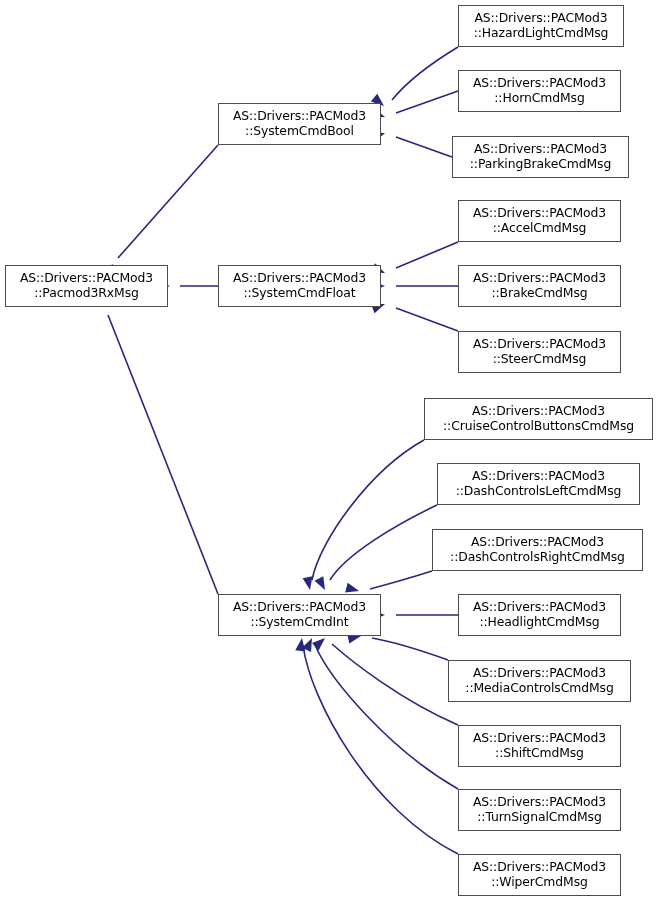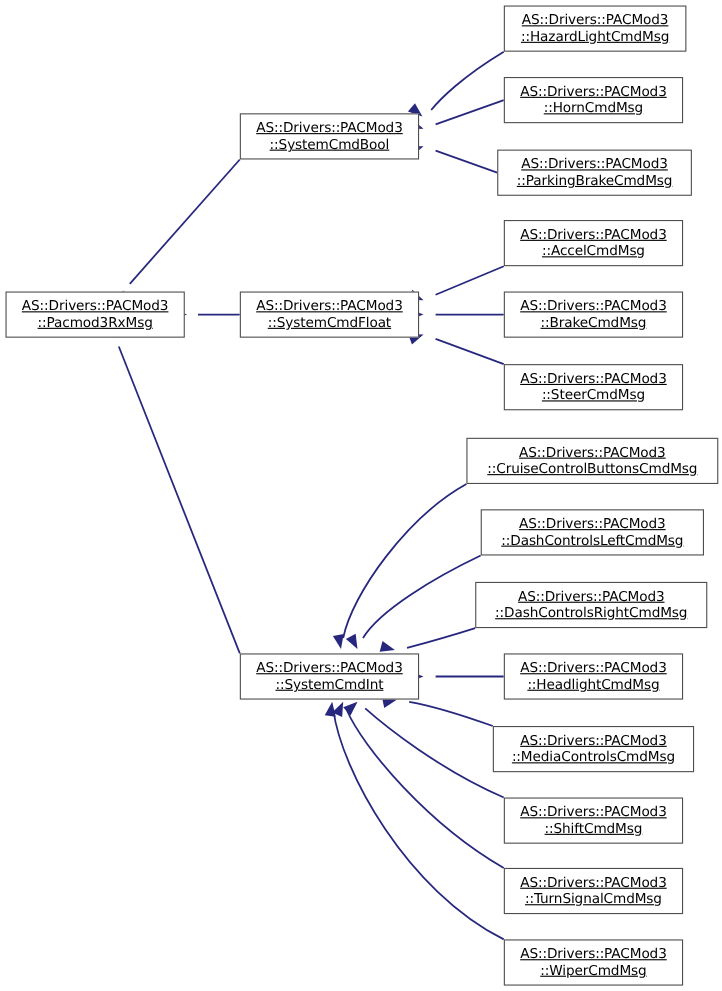--- a/index.html
+++ b/index.html
@@ -37,21 +37,20 @@
     line-height: 1.18;
     color: #000000;
     font-size: 12.4px;
     letter-spacing: -0.1px;
     z-index: 2;
     padding: 0 4px;
   }
   .node .nlabel {
     white-space: pre-line;
     display: block;
-    text-decoration: underline;
   }
 </style>
 </head>
 <body>
 
 <div id="diagram-root">
   <svg id="edge-layer" viewBox="0 0 656 901" xmlns="http://www.w3.org/2000/svg">
       <path d="M 218,145 L 118,258" fill="none" stroke="#27277e" stroke-width="1.6"></path>
       <polygon points="0,0 13,5 13,-5" fill="#27277e" transform="translate(113,264) rotate(131)"></polygon>
       <path d="M 218,286 L 180,286" fill="none" stroke="#27277e" stroke-width="1.6"></path>

